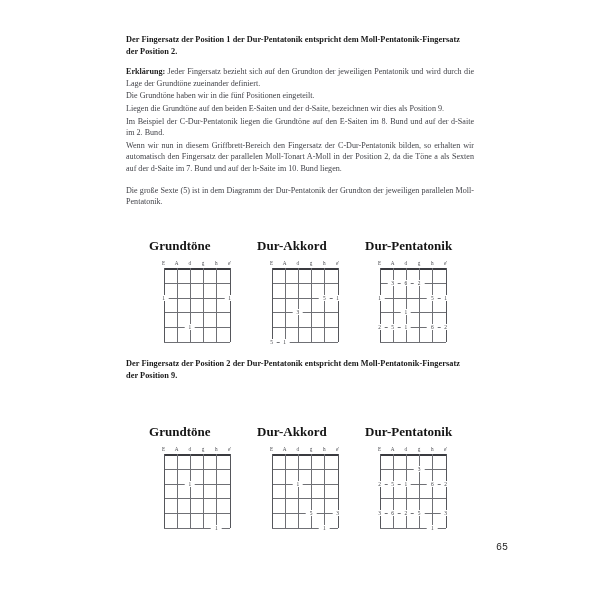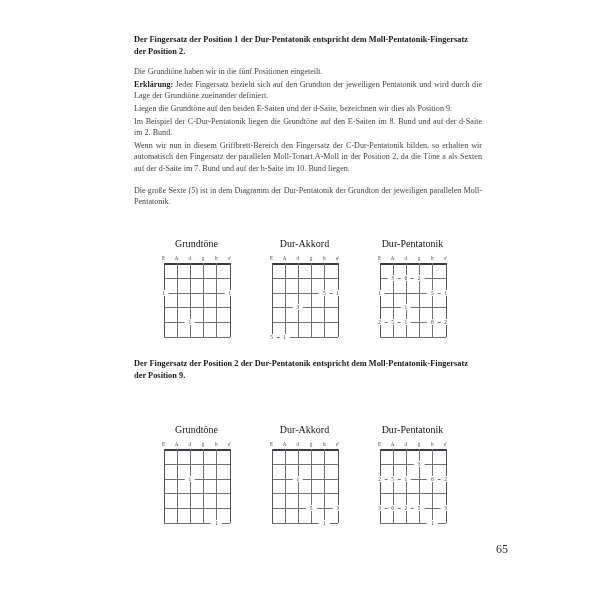--- a/index.html
+++ b/index.html
@@ -20,21 +20,20 @@
     left: 0; top: 0;
     width: 600px;
     height: 600px;
     background: #ffffff;
   }
   .content {
     position: absolute;
     left: 126px;
     top: 34px;
     width: 348px;
-    margin-left: 8px;
   }
   .heading {
     font-weight: bold;
     font-size: 8.3px;
     line-height: 11.6px;
     letter-spacing: 0.04px;
     color: #181818;
     margin: 0 0 9px 0;
   }
   .para {
@@ -65,23 +64,22 @@
     left: 0;
     width: 600px;
     display: flex;
     justify-content: flex-start;
   }
   .diagram {
     width: 95px;
     position: relative;
   }
   .diagram-title {
-    text-align: center;
-    font-weight: normal;
-    font-size: 10px;
+    font-weight: bold;
+    font-size: 13px;
     color: #141414;
     margin-bottom: 6px;
     letter-spacing: 0.02px;
   }
   .string-labels {
     display: flex;
     width: 66px;
     margin: 0 auto 1px auto;
     justify-content: space-between;
     box-sizing: border-box;
@@ -131,35 +129,35 @@
     text-align: center;
     width: 10px;
     transform: translate(-50%, -50%);
     background: #ffffff;
     padding: 0 0.3px;
   }
   .page-number {
     position: absolute;
     right: 92px;
     top: 542px;
-    font-size: 12px;
+    font-size: 10px;
     color: #2a2a2a;
-    font-family: Liberation Serif, serif;
+    font-family: Liberation Mono, monospace;
   }
 </style>
 </head>
 <body>
 
 <div class="page">
 
   <div class="content" style="top:34px;">
     <p class="heading">Der Fingersatz der Position 1 der Dur-Pentatonik entspricht dem Moll-Pentatonik-Fingersatz der Position 2.</p>
 
+    <p class="para"><span class="lead">Erklärung:</span><span> Jeder Fingersatz bezieht sich auf den Grundton der jeweiligen Pentatonik und wird durch die Lage der Grundtöne zueinander definiert.</span></p>
     <p class="para">Die Grundtöne haben wir in die fünf Positionen eingeteilt.</p>
-    <p class="para"><span class="lead">Erklärung:</span><span> Jeder Fingersatz bezieht sich auf den Grundton der jeweiligen Pentatonik und wird durch die Lage der Grundtöne zueinander definiert.</span></p>
     <p class="para">Liegen die Grundtöne auf den beiden E-Saiten und der d-Saite, bezeichnen wir dies als Position 9.</p>
     <p class="para">Im Beispiel der C-Dur-Pentatonik liegen die Grundtöne auf den E-Saiten im 8. Bund und auf der d-Saite im 2. Bund.</p>
     <p class="para">Wenn wir nun in diesem Griffbrett-Bereich den Fingersatz der C-Dur-Pentatonik bilden, so erhalten wir automatisch den Fingersatz der parallelen Moll-Tonart A-Moll in der Position 2, da die Töne a als Sexten auf der d-Saite im 7. Bund und auf der h-Saite im 10. Bund liegen.</p>
 
     <div class="para-gap"></div>
 
     <p class="para">Die große Sexte (5) ist in dem Diagramm der Dur-Pentatonik der Grundton der jeweiligen parallelen Moll-Pentatonik.</p>
 
     <div class="para-gap"></div>
 

